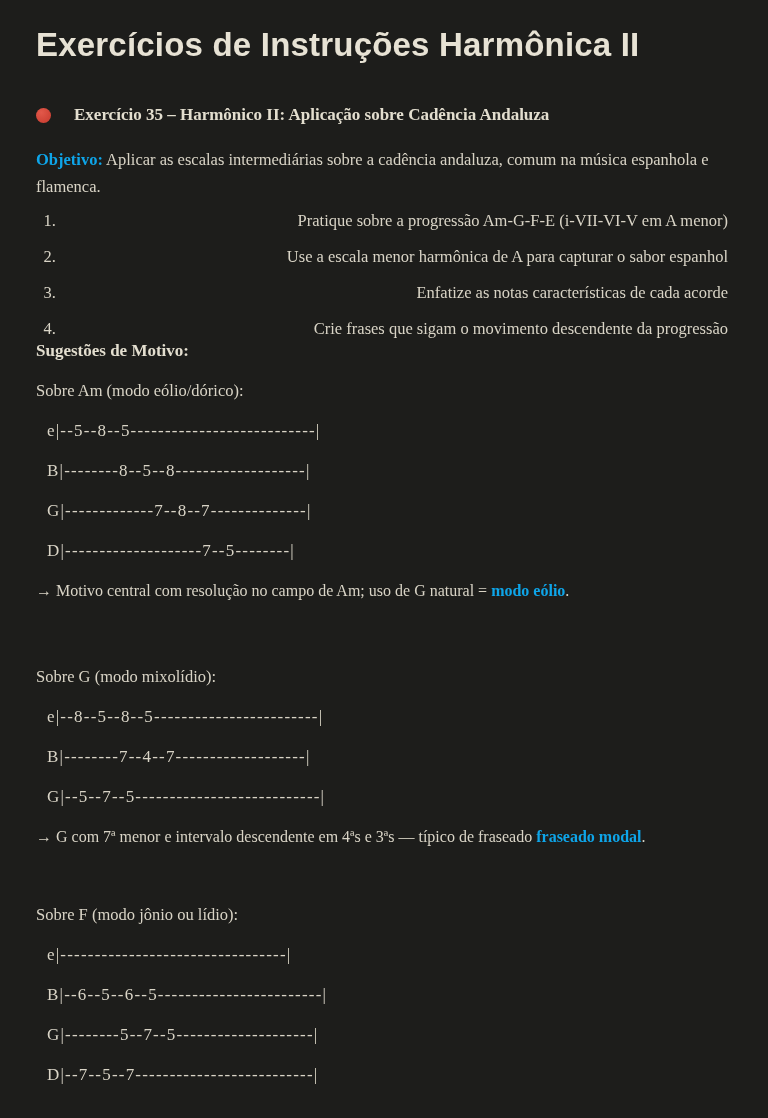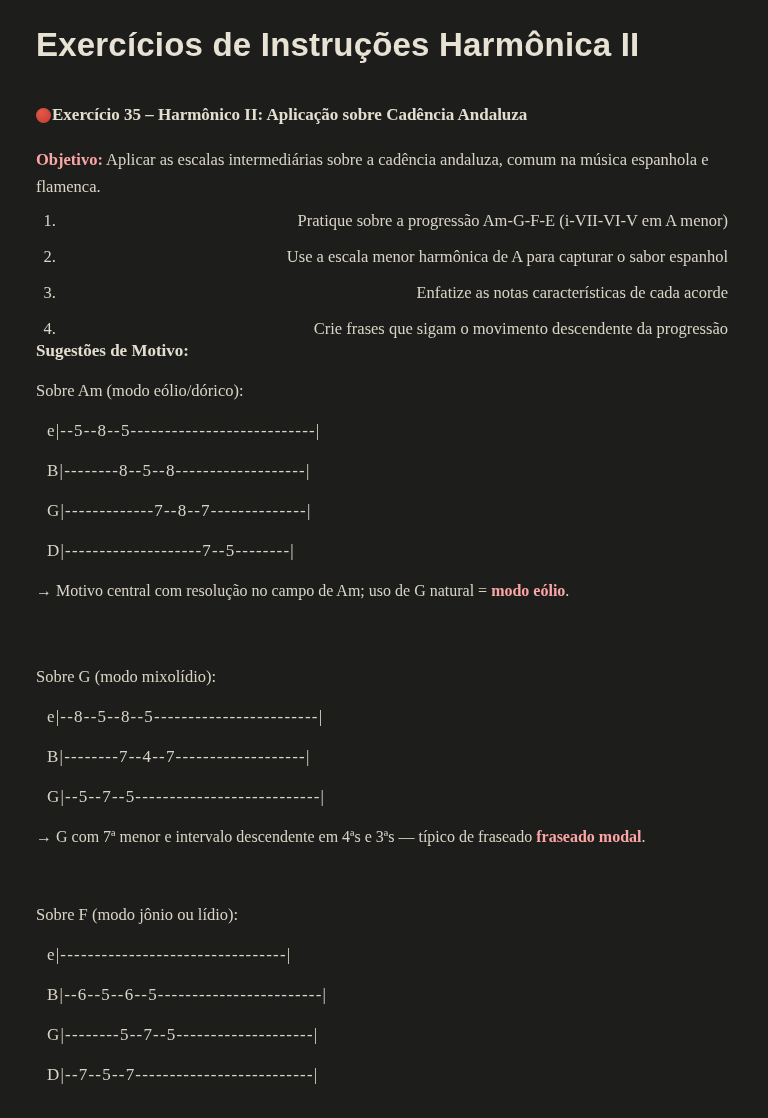--- a/index.html
+++ b/index.html
@@ -25,21 +25,21 @@
     font-size: 33px;
     line-height: 42px;
     letter-spacing: 0.2px;
     color: #e7e2d4;
     margin: 0 0 38px 0;
     white-space: nowrap;
   }
   .ex-heading {
     display: flex;
     align-items: center;
-    gap: 1px;
+    gap: 23px;
     font-weight: 700;
     font-size: 17px;
     line-height: 22px;
     color: #e3decf;
     margin: 0 0 20px 0;
   }
   .red-dot {
     width: 15px;
     height: 15px;
     border-radius: 50%;
@@ -47,21 +47,21 @@
     flex: 0 0 auto;
   }
   p { margin: 0; }
   .body-p {
     font-size: 16.5px;
     line-height: 27px;
     margin: 0 0 10px 0;
     max-width: 700px;
   }
   .body-p strong, .note strong, .label-p strong {
-    color: #fca5a5;
+    color: #0ea5e9;
   }
   .label-p {
     font-size: 17px;
     line-height: 22px;
     font-weight: 700;
     color: #e3decf;
     margin: 0 0 12px 0;
   }
   .label-sug { margin-bottom: 18px; }
   ol.instructions {

